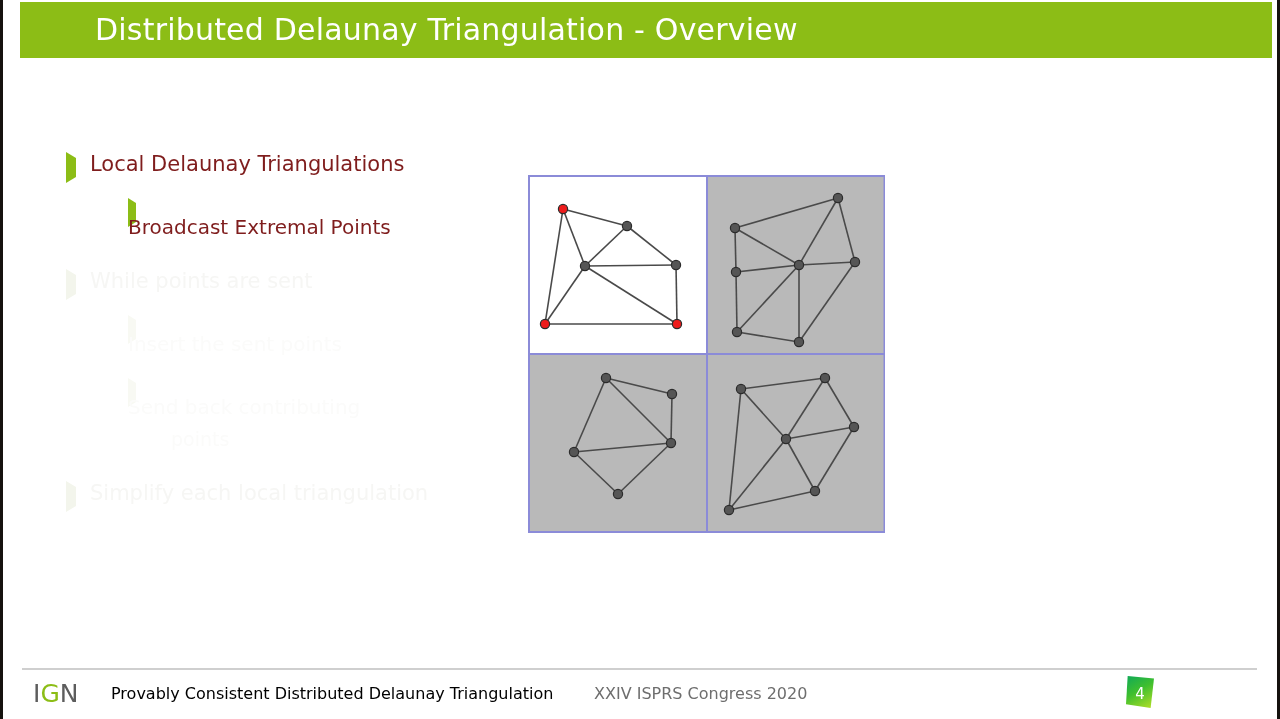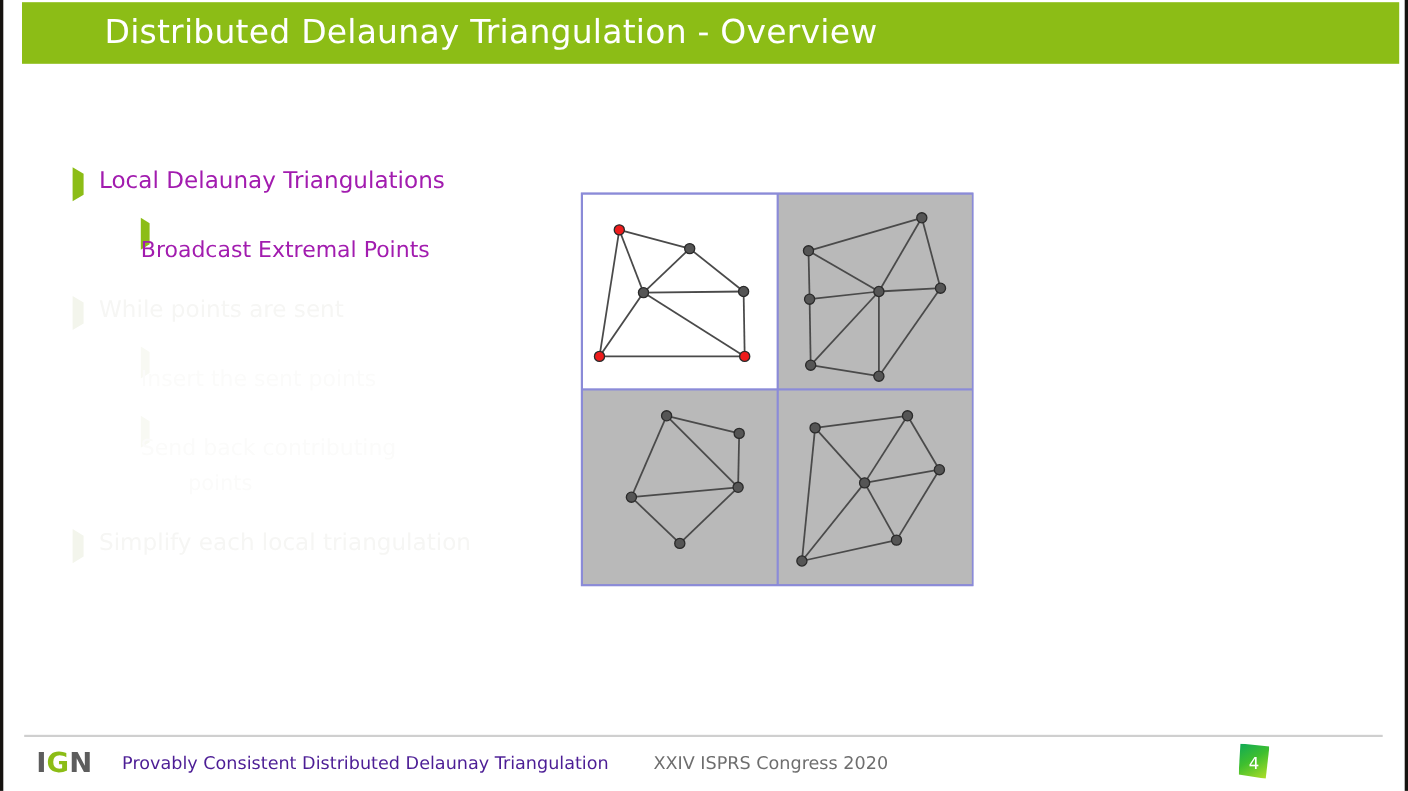--- a/index.html
+++ b/index.html
@@ -59,21 +59,21 @@
     margin-right: 12px;
   }
   .tri {
     width: 0; height: 0;
     border-top: 6px solid transparent;
     border-bottom: 6px solid transparent;
     border-left: 10px solid #8cbd16;
   }
   .bullet-label {
     font-size: 21px;
-    color: #a21caf;
+    color: #7f1d1d;
     line-height: 28px;
     white-space: nowrap;
   }
   
   .lvl2 { margin-left: 62px; flex-direction: column; }
   .lvl2 .bullet-marker { width: 10px; height: 10px; margin-top: 7px; margin-right: 10px; }
   .lvl2 .tri {
     border-top: 5px solid transparent;
     border-bottom: 5px solid transparent;
     border-left: 8px solid #8cbd16;
@@ -110,31 +110,31 @@
   }
   .footer {
     position: absolute;
     left: 0; top: 676px;
     width: 1280px; height: 40px;
   }
   .ign-logo {
     position: absolute;
     left: 33px; top: 3px;
     font-size: 25px;
-    font-weight: bold;
+    font-weight: normal;
     color: #5d5d5d;
     letter-spacing: 0px;
     font-family: "DejaVu Sans", sans-serif;
   }
   .ign-logo .g-accent { color: #8cbd16; }
   .footer-title {
     position: absolute;
     left: 111px; top: 8px;
     font-size: 16px;
-    color: #4c1d95;
+    color: #000000;
     white-space: nowrap;
   }
   .footer-event {
     position: absolute;
     left: 594px; top: 8px;
     font-size: 16px;
     color: #6e6e6e;
     white-space: nowrap;
   }
   .page-badge {

